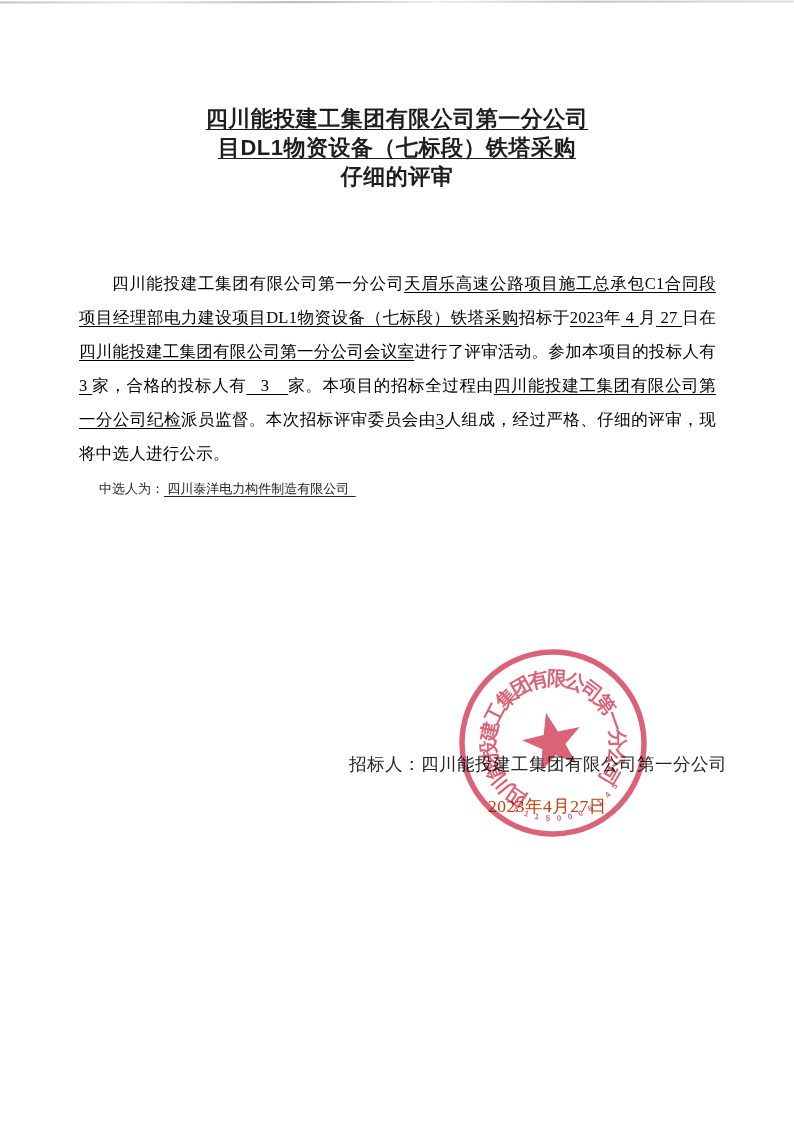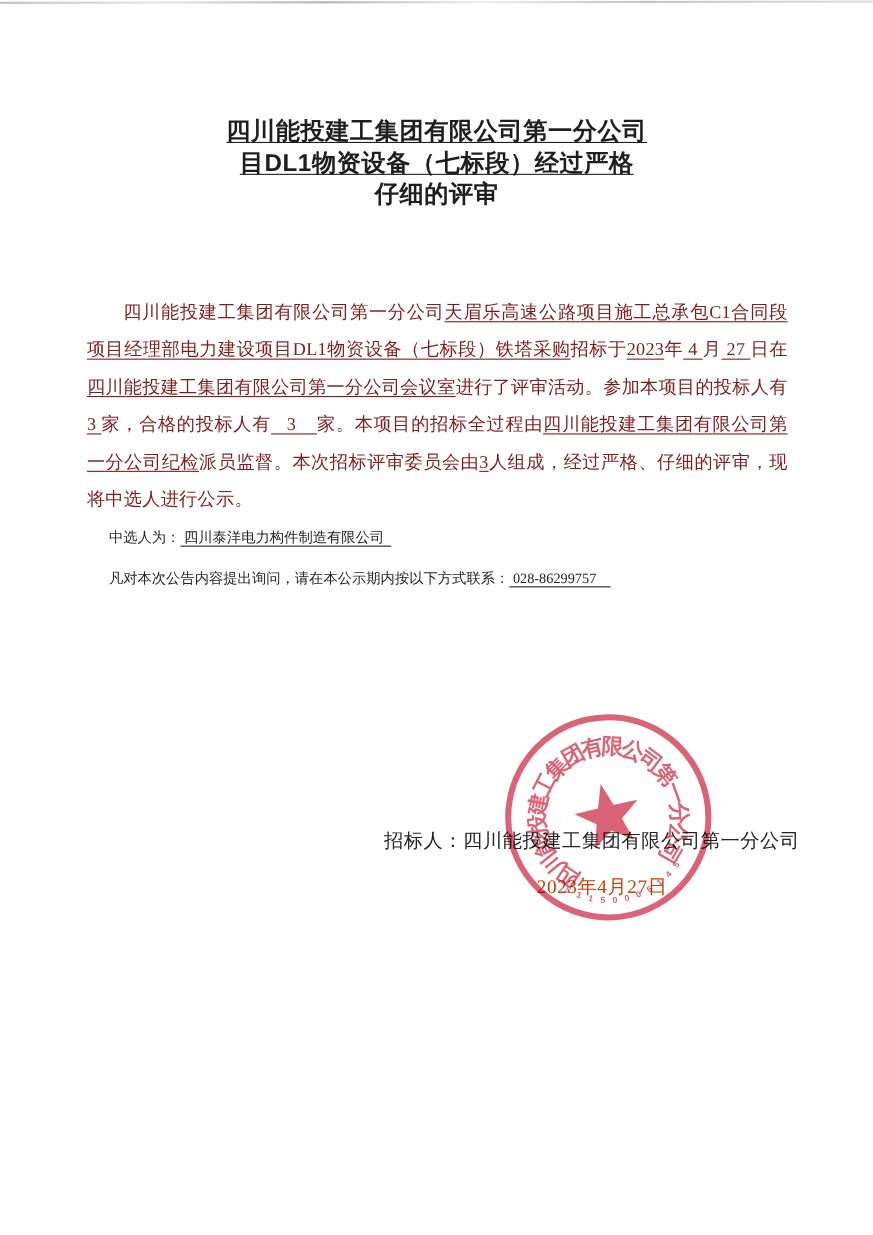--- a/index.html
+++ b/index.html
@@ -32,21 +32,21 @@
     text-decoration:underline;
     text-decoration-thickness:1.2px;
     text-underline-offset:3px;
   }
   .body-paragraph{
     position:absolute;top:250px;left:79px;width:637px;
     font-size:16.5px;line-height:34px;
     letter-spacing:.26px;
     text-align:justify;
     text-indent:2em;
-    color:#7f1d1d;
+    color:#000000;
   }
   .details-block{
     position:absolute;top:470px;left:64px;width:650px;
     font-size:13px;line-height:37px;
     color:#232323;
   }
   .details-line{padding-left:35px;}
   .signature-line{
     position:absolute;top:752px;left:349px;
     font-size:17.5px;color:#232323;letter-spacing:.5px;
@@ -67,29 +67,28 @@
   }
 </style>
 </head>
 <body>
 
 <div class="page">
   <div class="scan-edge"></div>
 
   <div class="title-block">
       <div class="u">四川能投建工集团有限公司第一分公司</div>
-      <div class="u">目DL1物资设备（七标段）经过严格</div>
+      <div class="u">目DL1物资设备（七标段）铁塔采购</div>
       <div>仔细的评审</div>
     </div>
 
   <p class="body-paragraph"><span>四川能投建工集团有限公司第一分公司</span><span class="u">天眉乐高速公路项目施工总承包C1合同段项目经理部电力建设项目DL1物资设备（七标段）铁塔采购</span><span>招标于</span><span class="u">2023</span><span>年</span><span class="u">&nbsp;4&nbsp;</span><span>月</span><span class="u">&nbsp;27&nbsp;</span><span>日在</span><span class="u">四川能投建工集团有限公司第一分公司会议室</span><span>进行了评审活动。参加本项目的投标人有</span><span class="u">3&nbsp;</span><span>家，合格的投标人有</span><span class="u">&nbsp;&nbsp;&nbsp;3&nbsp;&nbsp;&nbsp;&nbsp;</span><span>家。本项目的招标全过程由</span><span class="u">四川能投建工集团有限公司第一分公司纪检</span><span>派员监督。本次招标评审委员会由</span><span class="u">3</span><span>人组成，经过严格、仔细的评审，现将中选人进行公示。</span></p>
 
   <div class="details-block">
     <div class="details-line"><span>中选人为：</span><span class="u">&nbsp;四川泰洋电力构件制造有限公司&nbsp;&nbsp;</span></div>
-    <div class="details-line"><span>凡对本次公告内容提出询问，请在本公示期内按以下方式联系：</span><span class="u">&nbsp;028-86299757&nbsp;&nbsp;&nbsp;&nbsp;</span></div>
   </div>
 
   <div class="signature-line">招标人：四川能投建工集团有限公司第一分公司</div>
   <div class="date-line">2023年4月27日</div>
 
   <svg class="stamp" viewBox="-100 -100 200 200" xmlns="http://www.w3.org/2000/svg">
     <g id="stamp-group" transform="rotate(-13)">
       <circle cx="0" cy="0" r="91" fill="none" stroke-width="5.5" stroke="#d8566b"></circle>
       <polygon points="0,-31 7.3,-10 29.5,-9.6 11.8,3.8 18.2,25.1 0,12.4 -18.2,25.1 -11.8,3.8 -29.5,-9.6 -7.3,-10" fill="#d8566b"></polygon>
       <g id="stamp-company">

